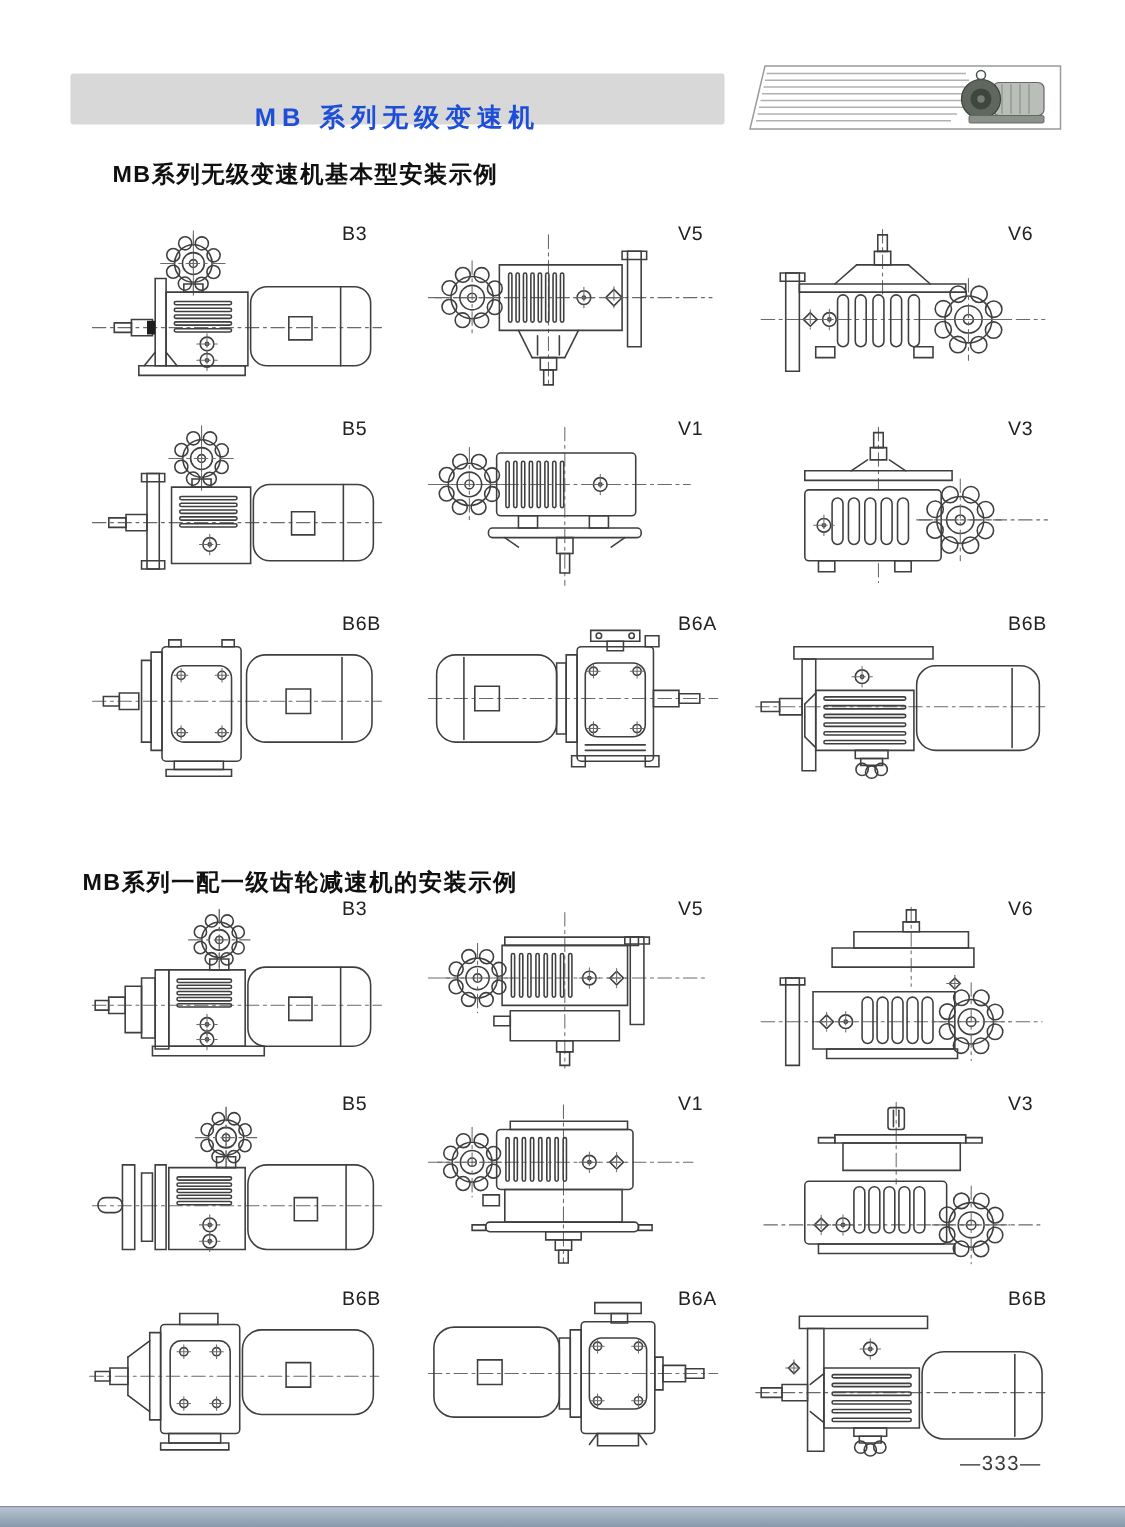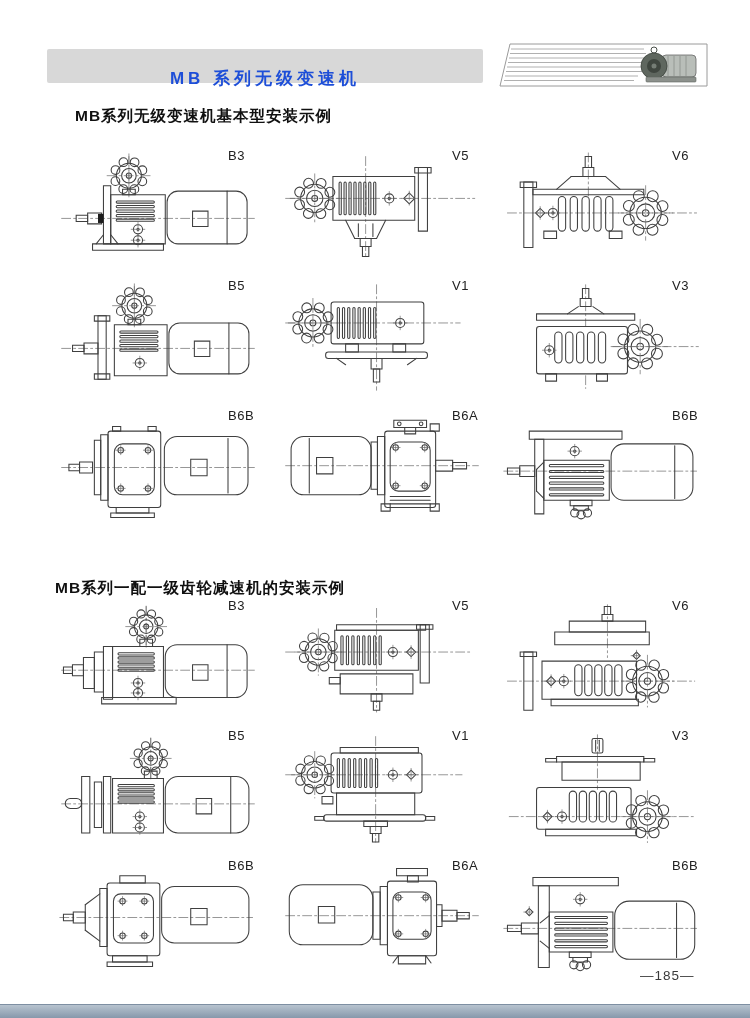--- a/index.html
+++ b/index.html
@@ -784,14 +784,14 @@
         <rect x="74" y="100" width="24" height="6" rx="0" class=""></rect>
         <rect x="78" y="106" width="16" height="5" rx="0" class=""></rect>
         <circle cx="79" cy="114" r="4.5" class=""></circle>
         <circle cx="86" cy="116" r="4.5" class=""></circle>
         <circle cx="93" cy="114" r="4.5" class=""></circle>
       </svg>
       <span class="lbl">B6B</span>
     </div>
   </div>
 
-<div class="page-number">—185—</div>
+<div class="page-number">—333—</div>
 <div class="footer-band"></div>
 
 </body></html>

